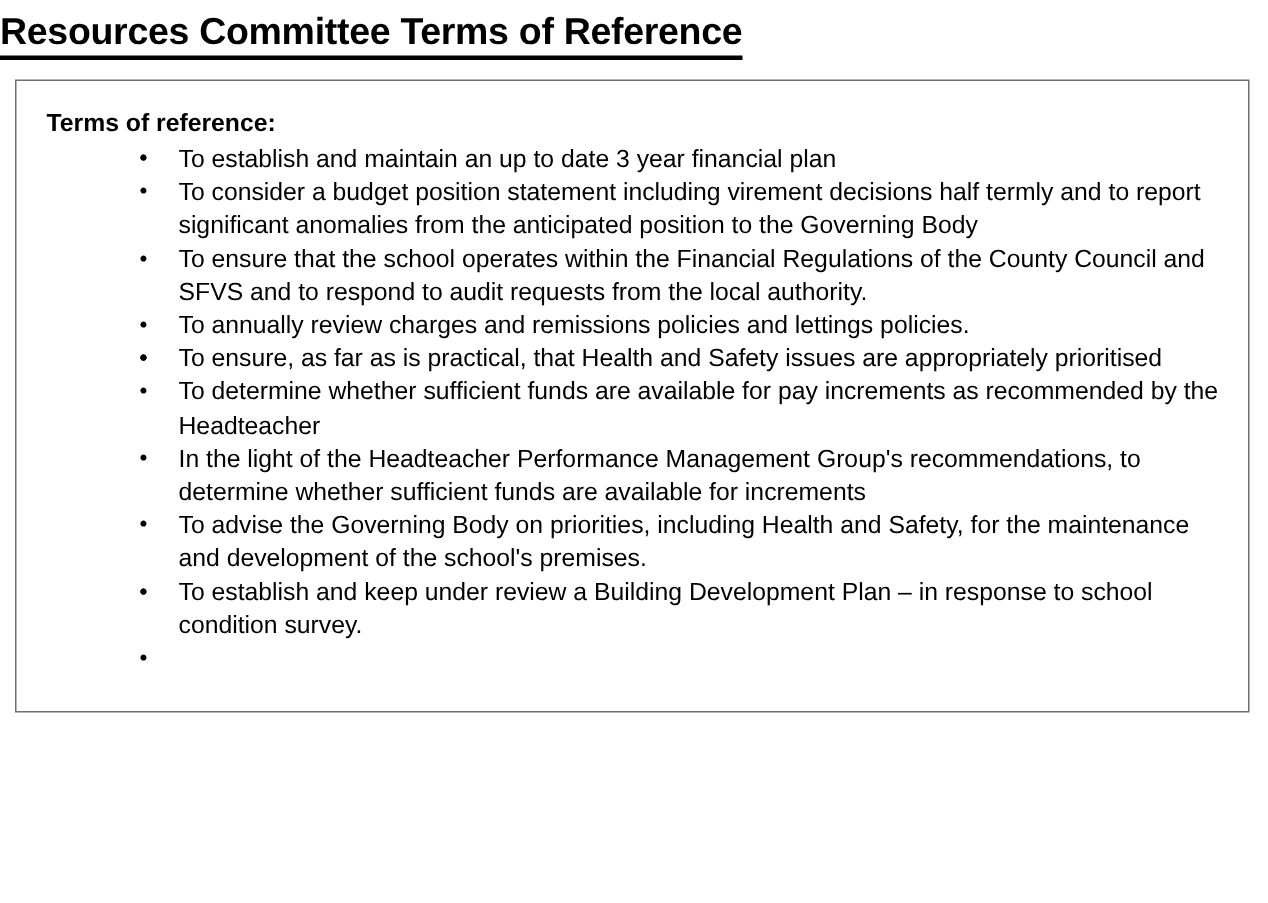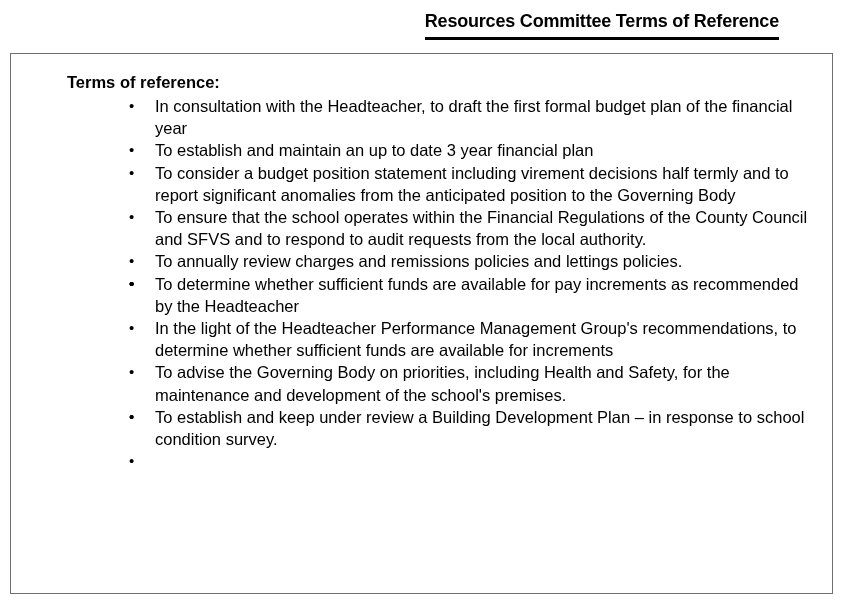--- a/index.html
+++ b/index.html
@@ -20,43 +20,42 @@
     height: 602px;
     position: relative;
     background: #ffffff;
   }
   
   .doc-title {
     position: absolute;
     top: 6px;
     left: 0;
     width: 779px;
-    text-align: right;
-    font-size: 18px;
+    text-align: left;
+    font-size: 25px;
     font-weight: bold;
     letter-spacing: -0.2px;
     line-height: 30px;
     color: #000000;
   }
   .doc-title span.title-text {
     display: inline-block;
     border-bottom: 3px solid #000000;
     padding-bottom: 1px;
   }
   
   .content-box {
     position: absolute;
     left: 10px;
     top: 53px;
     width: 823px;
-    height: 541px;
+    height: 422px;
     box-sizing: border-box;
     border: 1px solid #6f6f6f;
     background: #ffffff;
-    padding-left: 36px;
   }
   .box-inner {
     padding: 18px 10px 0 10px;
   }
   .section-heading {
     font-size: 16.5px;
     font-weight: bold;
     line-height: 20px;
     margin: 0 0 3px 10px;
     color: #000000;
@@ -93,21 +92,20 @@
   </div>
 
   <div class="content-box">
     <div class="box-inner">
 
       <div class="section-heading">Terms of reference:</div>
 
       <ul class="tor-list">
         <li>
           <span class="bullet-marker">•</span>
-          <span>In consultation with the Headteacher, to draft the first formal budget plan of the financial year</span>
         </li>
         <li>
           <span class="bullet-marker">•</span>
           <span>To establish and maintain an up to date 3 year financial plan</span>
         </li>
         <li>
           <span class="bullet-marker">•</span>
           <span>To consider a budget position statement including virement decisions half termly and to report significant anomalies from the anticipated position to the Governing Body</span>
         </li>
         <li>
@@ -119,20 +117,21 @@
           <span>To annually review charges and remissions policies and lettings policies.</span>
         </li>
         <li>
           <span class="bullet-marker">•</span>
         </li>
         <li>
           <span class="bullet-marker">•</span>
         </li>
         <li>
           <span class="bullet-marker">•</span>
+          <span>To ensure, as far as is practical, that Health and Safety issues are appropriately prioritised</span>
         </li>
         <li>
           <span class="bullet-marker">•</span>
           <span>To determine whether sufficient funds are available for pay increments as recommended by the Headteacher</span>
         </li>
         <li>
           <span class="bullet-marker">•</span>
           <span>In the light of the Headteacher Performance Management Group's recommendations, to determine whether sufficient funds are available for increments</span>
         </li>
         <li>

